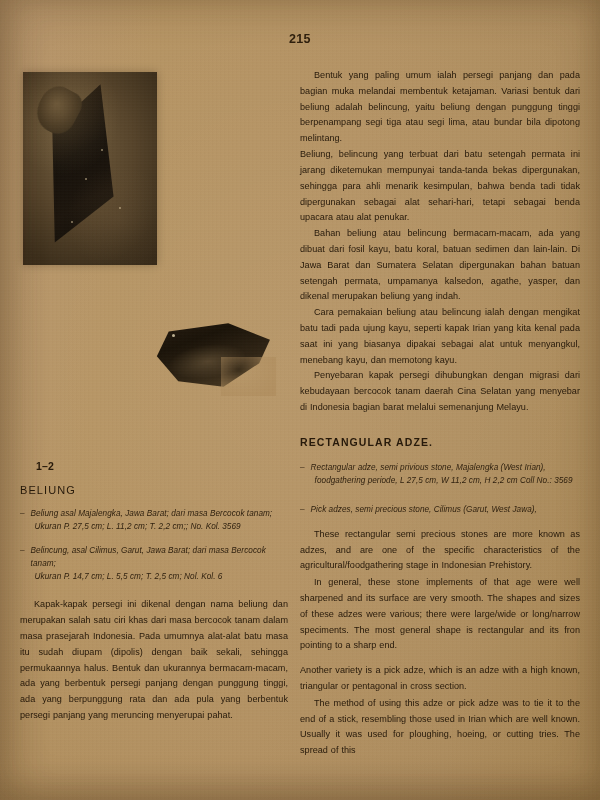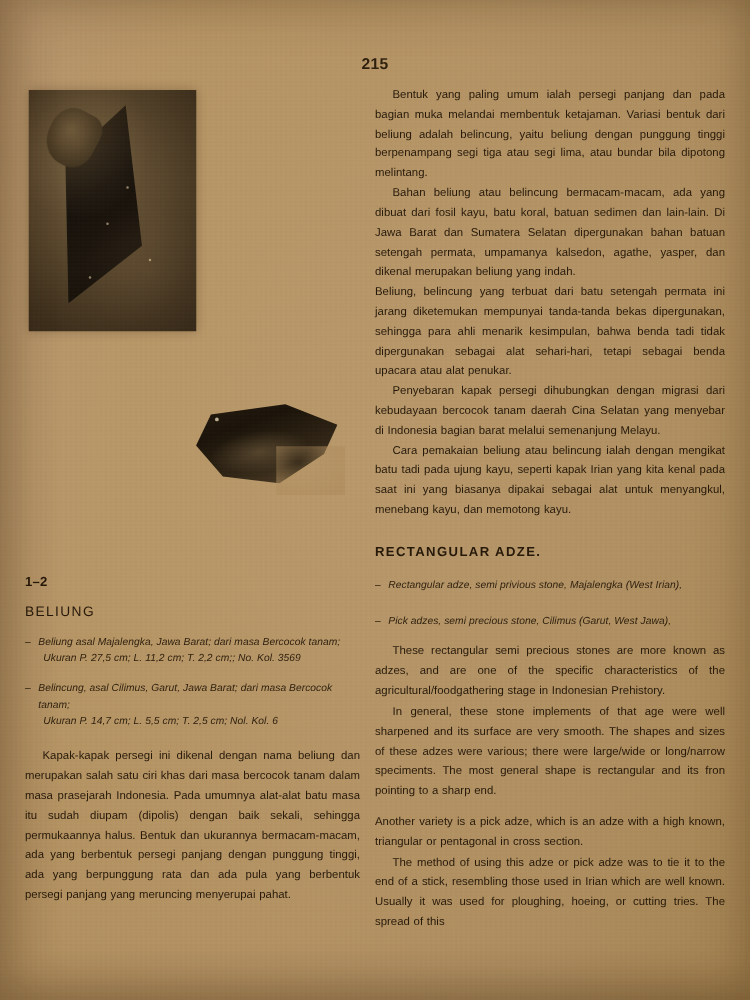--- a/index.html
+++ b/index.html
@@ -44,21 +44,21 @@
     pointer-events: none;
     box-shadow:
       inset 0 0 46px rgba(50,28,6,.20),
       inset 0 -14px 26px rgba(40,20,4,.14),
       inset 22px 0 30px rgba(60,35,10,.10);
   }
 
   
   #folio {
     position: absolute;
-    top: 44px;
+    top: 32px;
     left: 0;
     width: 600px;
     text-align: center;
     font-size: 12.5px;
     font-weight: bold;
     letter-spacing: .3px;
     color: #2d1e0c;
   }
 
   
@@ -162,20 +162,21 @@
     height: 54%;
     background: radial-gradient(ellipse at 30% 30%, rgba(176,142,95,.0) 0%, rgba(176,142,95,.85) 72%);
   }
 
   
   .fig-num {
     font-size: 10.5px;
     font-weight: bold;
     color: #241708;
     letter-spacing: .2px;
+    margin-left: 16px;
   }
   .cap-title {
     font-size: 11px;
     font-weight: normal;
     letter-spacing: 1.1px;
     color: #241708;
     margin-top: 12px;
   }
   .cap-list { margin-top: 11px; }
   .cap-item {
@@ -264,32 +265,33 @@
         </span>
       </div>
     </div>
 
     <p class="body" id="indo-para">Kapak-kapak persegi ini dikenal dengan nama beliung dan merupakan salah satu ciri khas dari masa bercocok tanam dalam masa prasejarah Indonesia. Pada umumnya alat-alat batu masa itu sudah diupam (dipolis) dengan baik sekali, sehingga permukaannya halus. Bentuk dan ukurannya bermacam-macam, ada yang berbentuk persegi panjang dengan punggung tinggi, ada yang berpunggung rata dan ada pula yang berbentuk persegi panjang yang meruncing menyerupai pahat.</p>
   </div>
 
   <div class="col" id="col-right">
 
     <p class="body">Bentuk yang paling umum ialah persegi panjang dan pada bagian muka melandai membentuk ketajaman. Variasi bentuk dari beliung adalah belincung, yaitu beliung dengan punggung tinggi berpenampang segi tiga atau segi lima, atau bundar bila dipotong melintang.</p>
+    <p class="body noind">Beliung, belincung yang terbuat dari batu setengah permata ini jarang diketemukan mempunyai tanda-tanda bekas dipergunakan, sehingga para ahli menarik kesimpulan, bahwa benda tadi tidak dipergunakan sebagai alat sehari-hari, tetapi sebagai benda upacara atau alat penukar.</p>
     <p class="body">Bahan beliung atau belincung bermacam-macam, ada yang dibuat dari fosil kayu, batu koral, batuan sedimen dan lain-lain. Di Jawa Barat dan Sumatera Selatan dipergunakan bahan batuan setengah permata, umpamanya kalsedon, agathe, yasper, dan dikenal merupakan beliung yang indah.</p>
-    <p class="body noind">Beliung, belincung yang terbuat dari batu setengah permata ini jarang diketemukan mempunyai tanda-tanda bekas dipergunakan, sehingga para ahli menarik kesimpulan, bahwa benda tadi tidak dipergunakan sebagai alat sehari-hari, tetapi sebagai benda upacara atau alat penukar.</p>
+    <p class="body">Cara pemakaian beliung atau belincung ialah dengan mengikat batu tadi pada ujung kayu, seperti kapak Irian yang kita kenal pada saat ini yang biasanya dipakai sebagai alat untuk menyangkul, menebang kayu, dan memotong kayu.</p>
     <p class="body">Penyebaran kapak persegi dihubungkan dengan migrasi dari kebudayaan bercocok tanam daerah Cina Selatan yang menyebar di Indonesia bagian barat melalui semenanjung Melayu.</p>
-    <p class="body">Cara pemakaian beliung atau belincung ialah dengan mengikat batu tadi pada ujung kayu, seperti kapak Irian yang kita kenal pada saat ini yang biasanya dipakai sebagai alat untuk menyangkul, menebang kayu, dan memotong kayu.</p>
 
     <div class="sec-head">RECTANGULAR ADZE.</div>
 
     <div class="cap-list" style="margin-top:0">
       <div class="cap-item" style="margin-bottom:16px">
         <span class="cap-dash">–</span>
         <span class="cap-lines">
           <span class="l1">Rectangular adze, semi privious stone, Majalengka (West Irian),</span><br>
+          <span class="l2">foodgathering periode, L 27,5 cm, W 11,2 cm, H 2,2 cm Coll No.: 3569</span>
         </span>
       </div>
       <div class="cap-item">
         <span class="cap-dash">–</span>
         <span class="cap-lines">
           <span class="l1">Pick adzes, semi precious stone, Cilimus (Garut, West Jawa),</span><br>
         </span>
       </div>
     </div>
 

